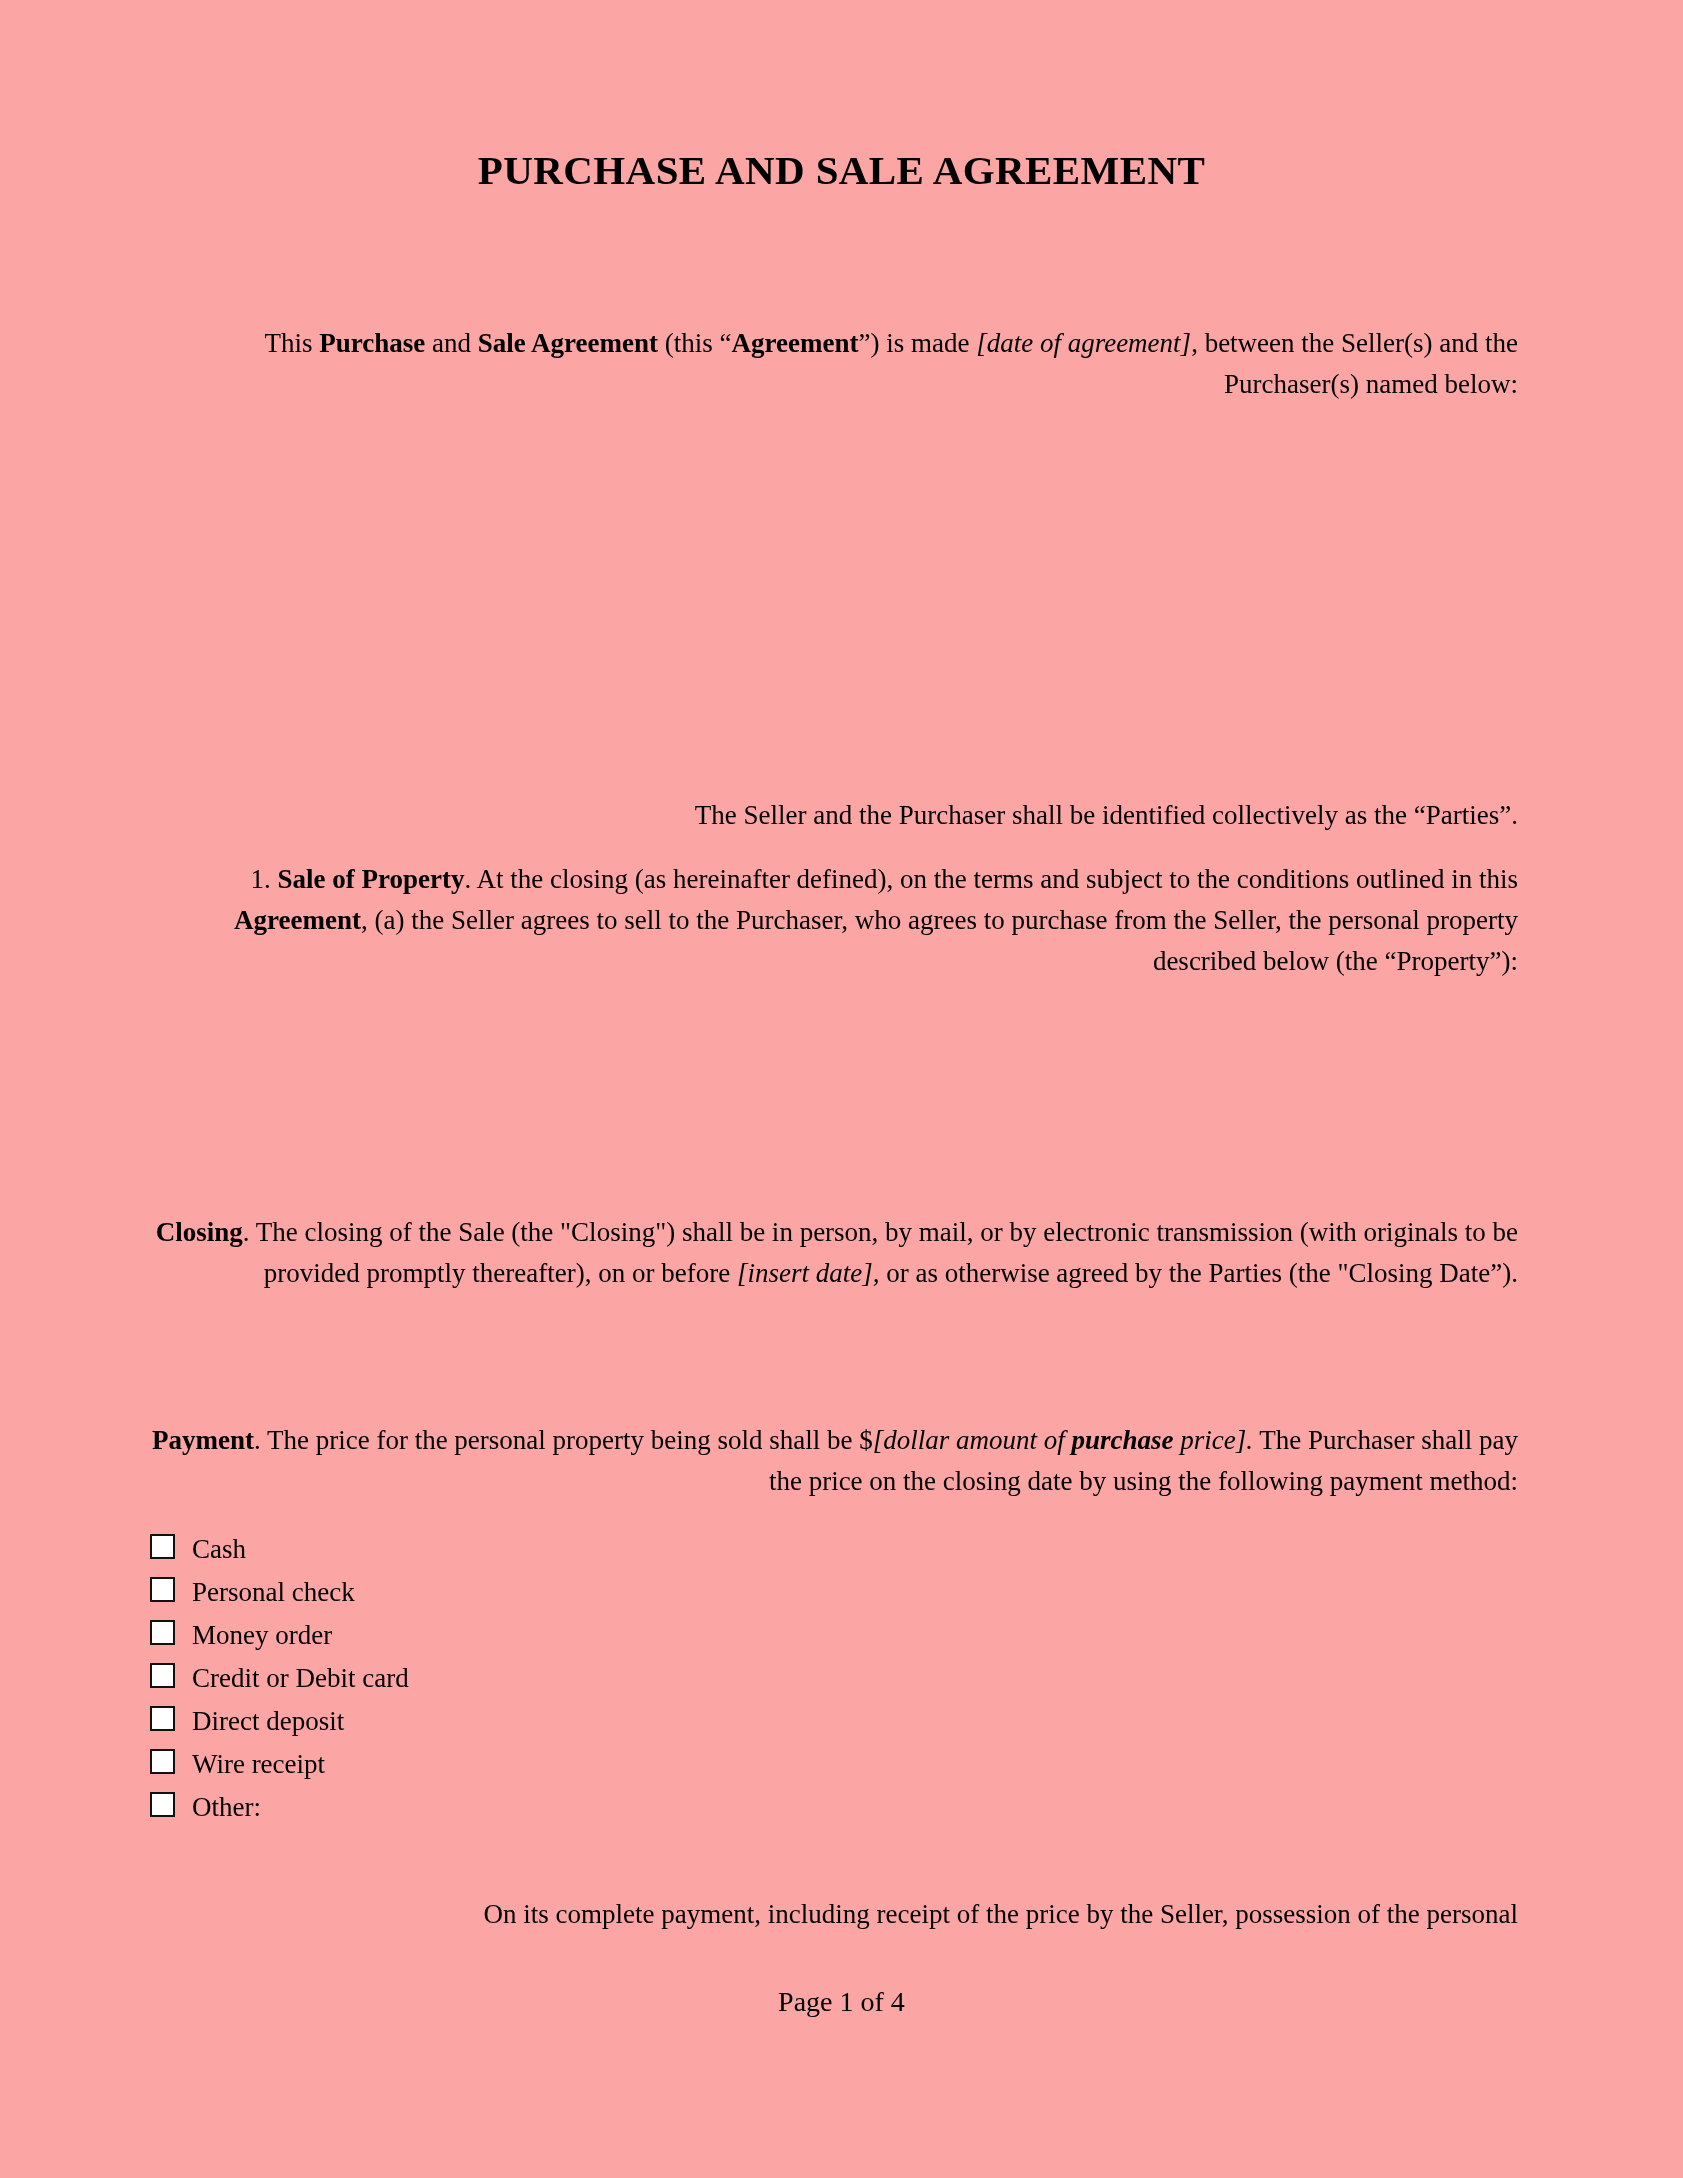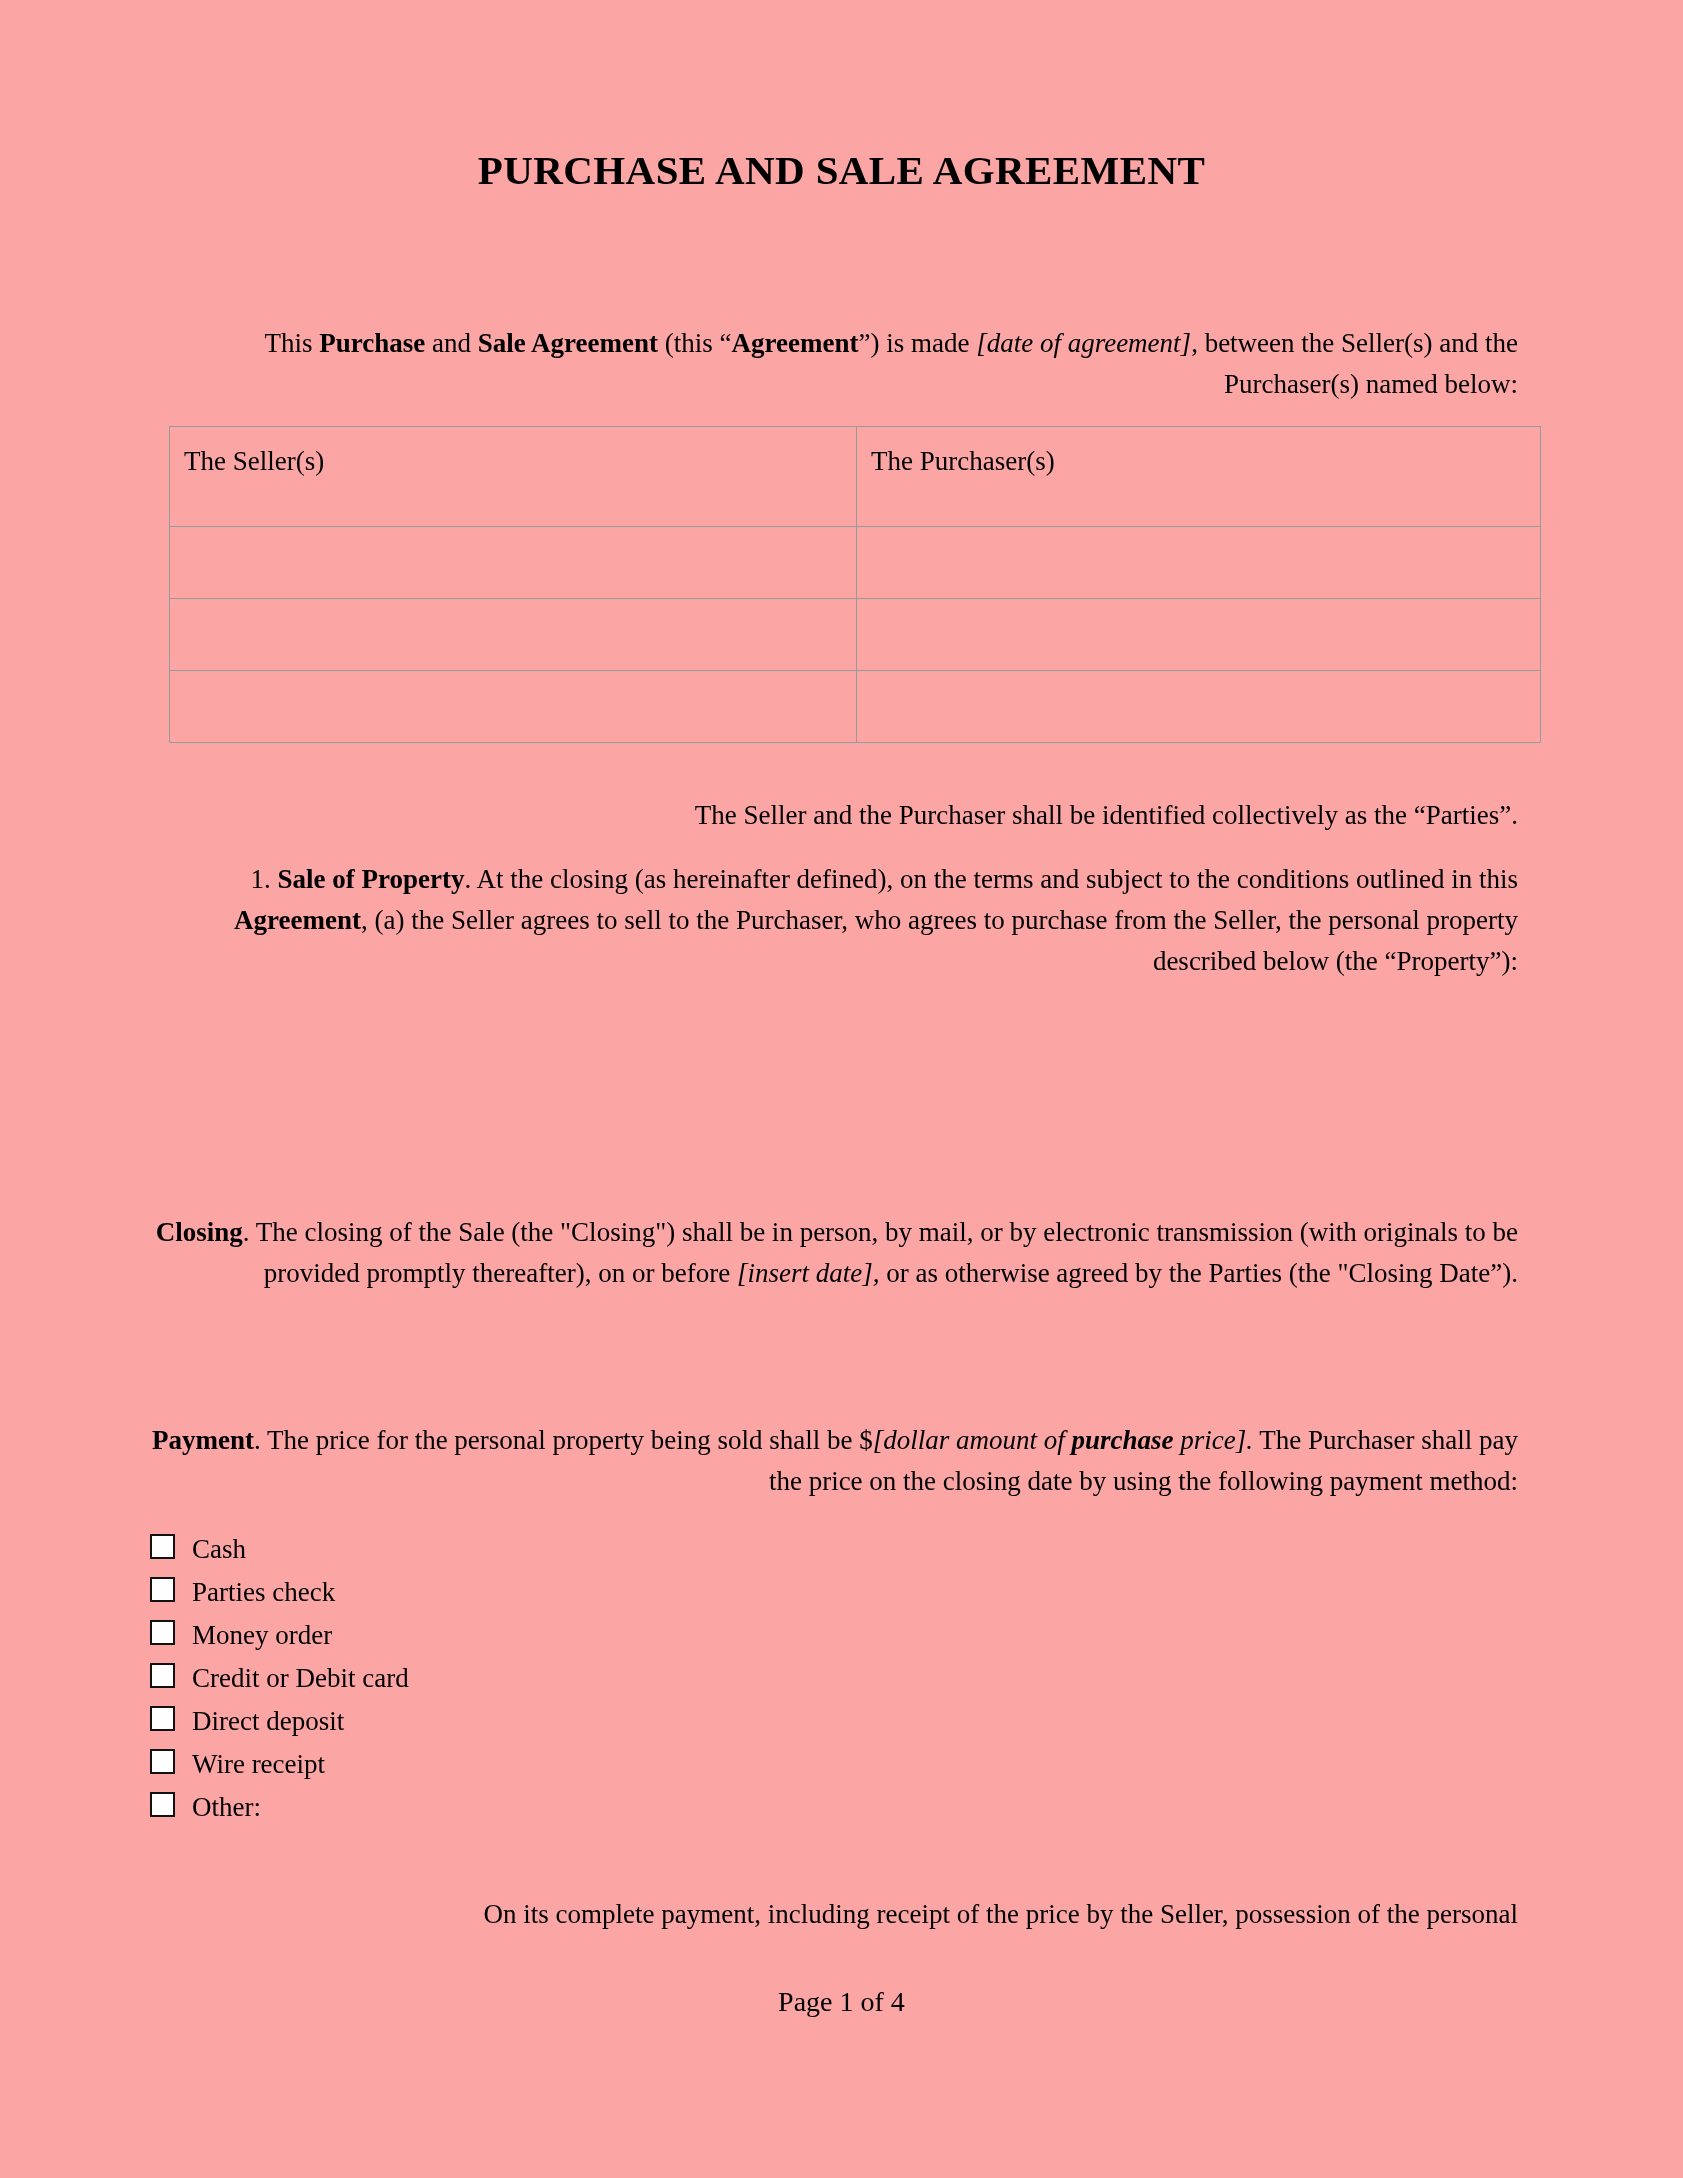--- a/index.html
+++ b/index.html
@@ -144,44 +144,20 @@
 <body>
 
 <div class="page">
 
   <div class="doc-title">PURCHASE AND SALE AGREEMENT</div>
 
   <div class="body-text" style="top:323px;">
     <span>This </span><b>Purchase</b><span> and </span><b>Sale Agreement</b><span> (this “</span><b>Agreement</b><span>”) is made </span><i>[date of agreement]</i><span>, between the Seller(s) and the Purchaser(s) named below:</span>
   </div>
 
-  <table class="parties-table">
-    <colgroup>
-        <col class="c1">
-        <col class="c2">
-      </colgroup>
-    <tbody>
-      <tr>
-        <td class="head-cell">The Seller(s)</td>
-        <td class="head-cell">The Purchaser(s)</td>
-      </tr>
-      <tr>
-        <td class="blank-cell"></td>
-        <td class="blank-cell"></td>
-      </tr>
-      <tr>
-        <td class="blank-cell"></td>
-        <td class="blank-cell"></td>
-      </tr>
-      <tr>
-        <td class="blank-cell"></td>
-        <td class="blank-cell"></td>
-      </tr>
-    </tbody>
-  </table>
 
   <div class="body-text" style="top:795px;">The Seller and the Purchaser shall be identified collectively as the “Parties”.</div>
 
   <div class="body-text" style="top:859px;">
     <span>1. </span><b>Sale of Property</b><span>. At the closing (as hereinafter defined), on the terms and subject to the conditions outlined in this </span><b>Agreement</b><span>, (a) the Seller agrees to sell to the Purchaser, who agrees to purchase from the Seller, the personal property described below (the “Property”):</span>
   </div>
 
 
   <div class="body-text" style="top:1212px;">
     <b>Closing</b><span>. The closing of the Sale (the "Closing") shall be in person, by mail, or by electronic transmission (with originals to be provided promptly thereafter), on or before </span><i>[insert date],</i><span> or as otherwise agreed by the Parties (the "Closing Date”).</span>
@@ -191,21 +167,21 @@
     <b>Payment</b><span>. The price for the personal property being sold shall be $</span><i>[dollar amount of </i><span class="bi">purchase</span><i> price].</i><span> The Purchaser shall pay the price on the closing date by using the following payment method:</span>
   </div>
 
   <div class="checklist" style="top:1533px;">
     <div class="check-row">
       <span class="check-box"></span>
       <span class="check-label">Cash</span>
     </div>
     <div class="check-row">
       <span class="check-box"></span>
-      <span class="check-label">Parties check</span>
+      <span class="check-label">Personal check</span>
     </div>
     <div class="check-row">
       <span class="check-box"></span>
       <span class="check-label">Money order</span>
     </div>
     <div class="check-row">
       <span class="check-box"></span>
       <span class="check-label">Credit or Debit card</span>
     </div>
     <div class="check-row">

